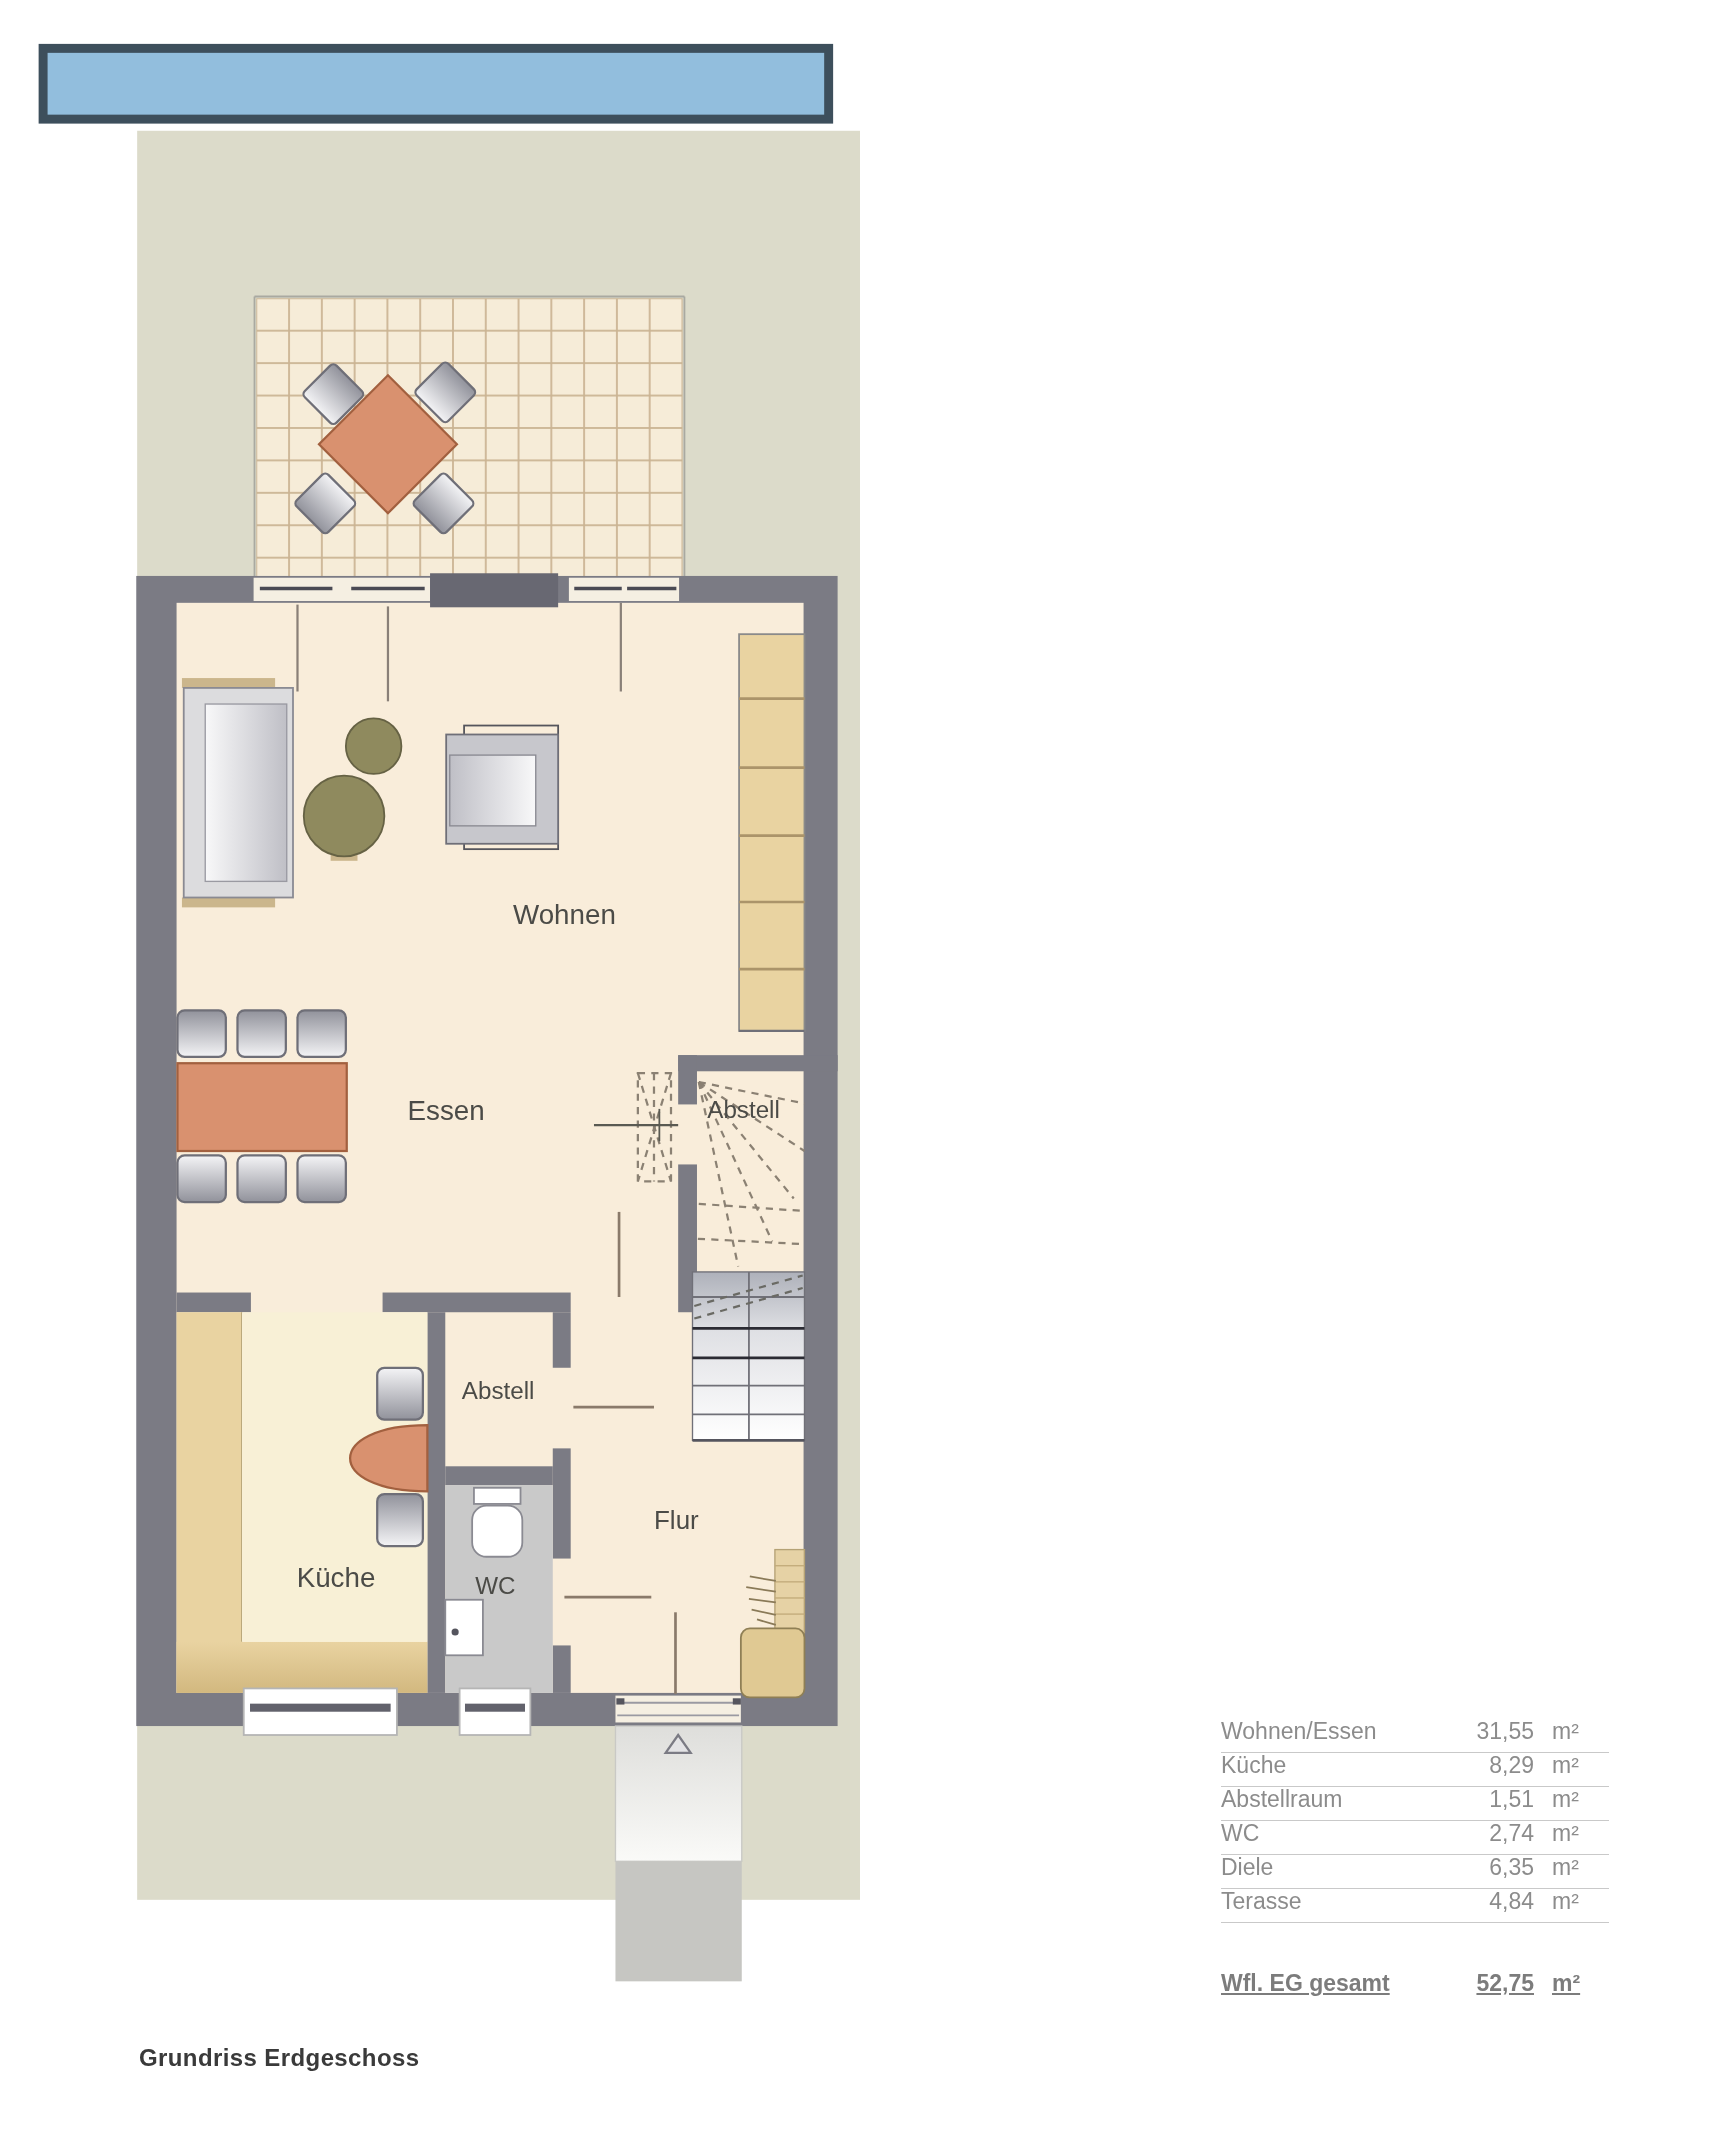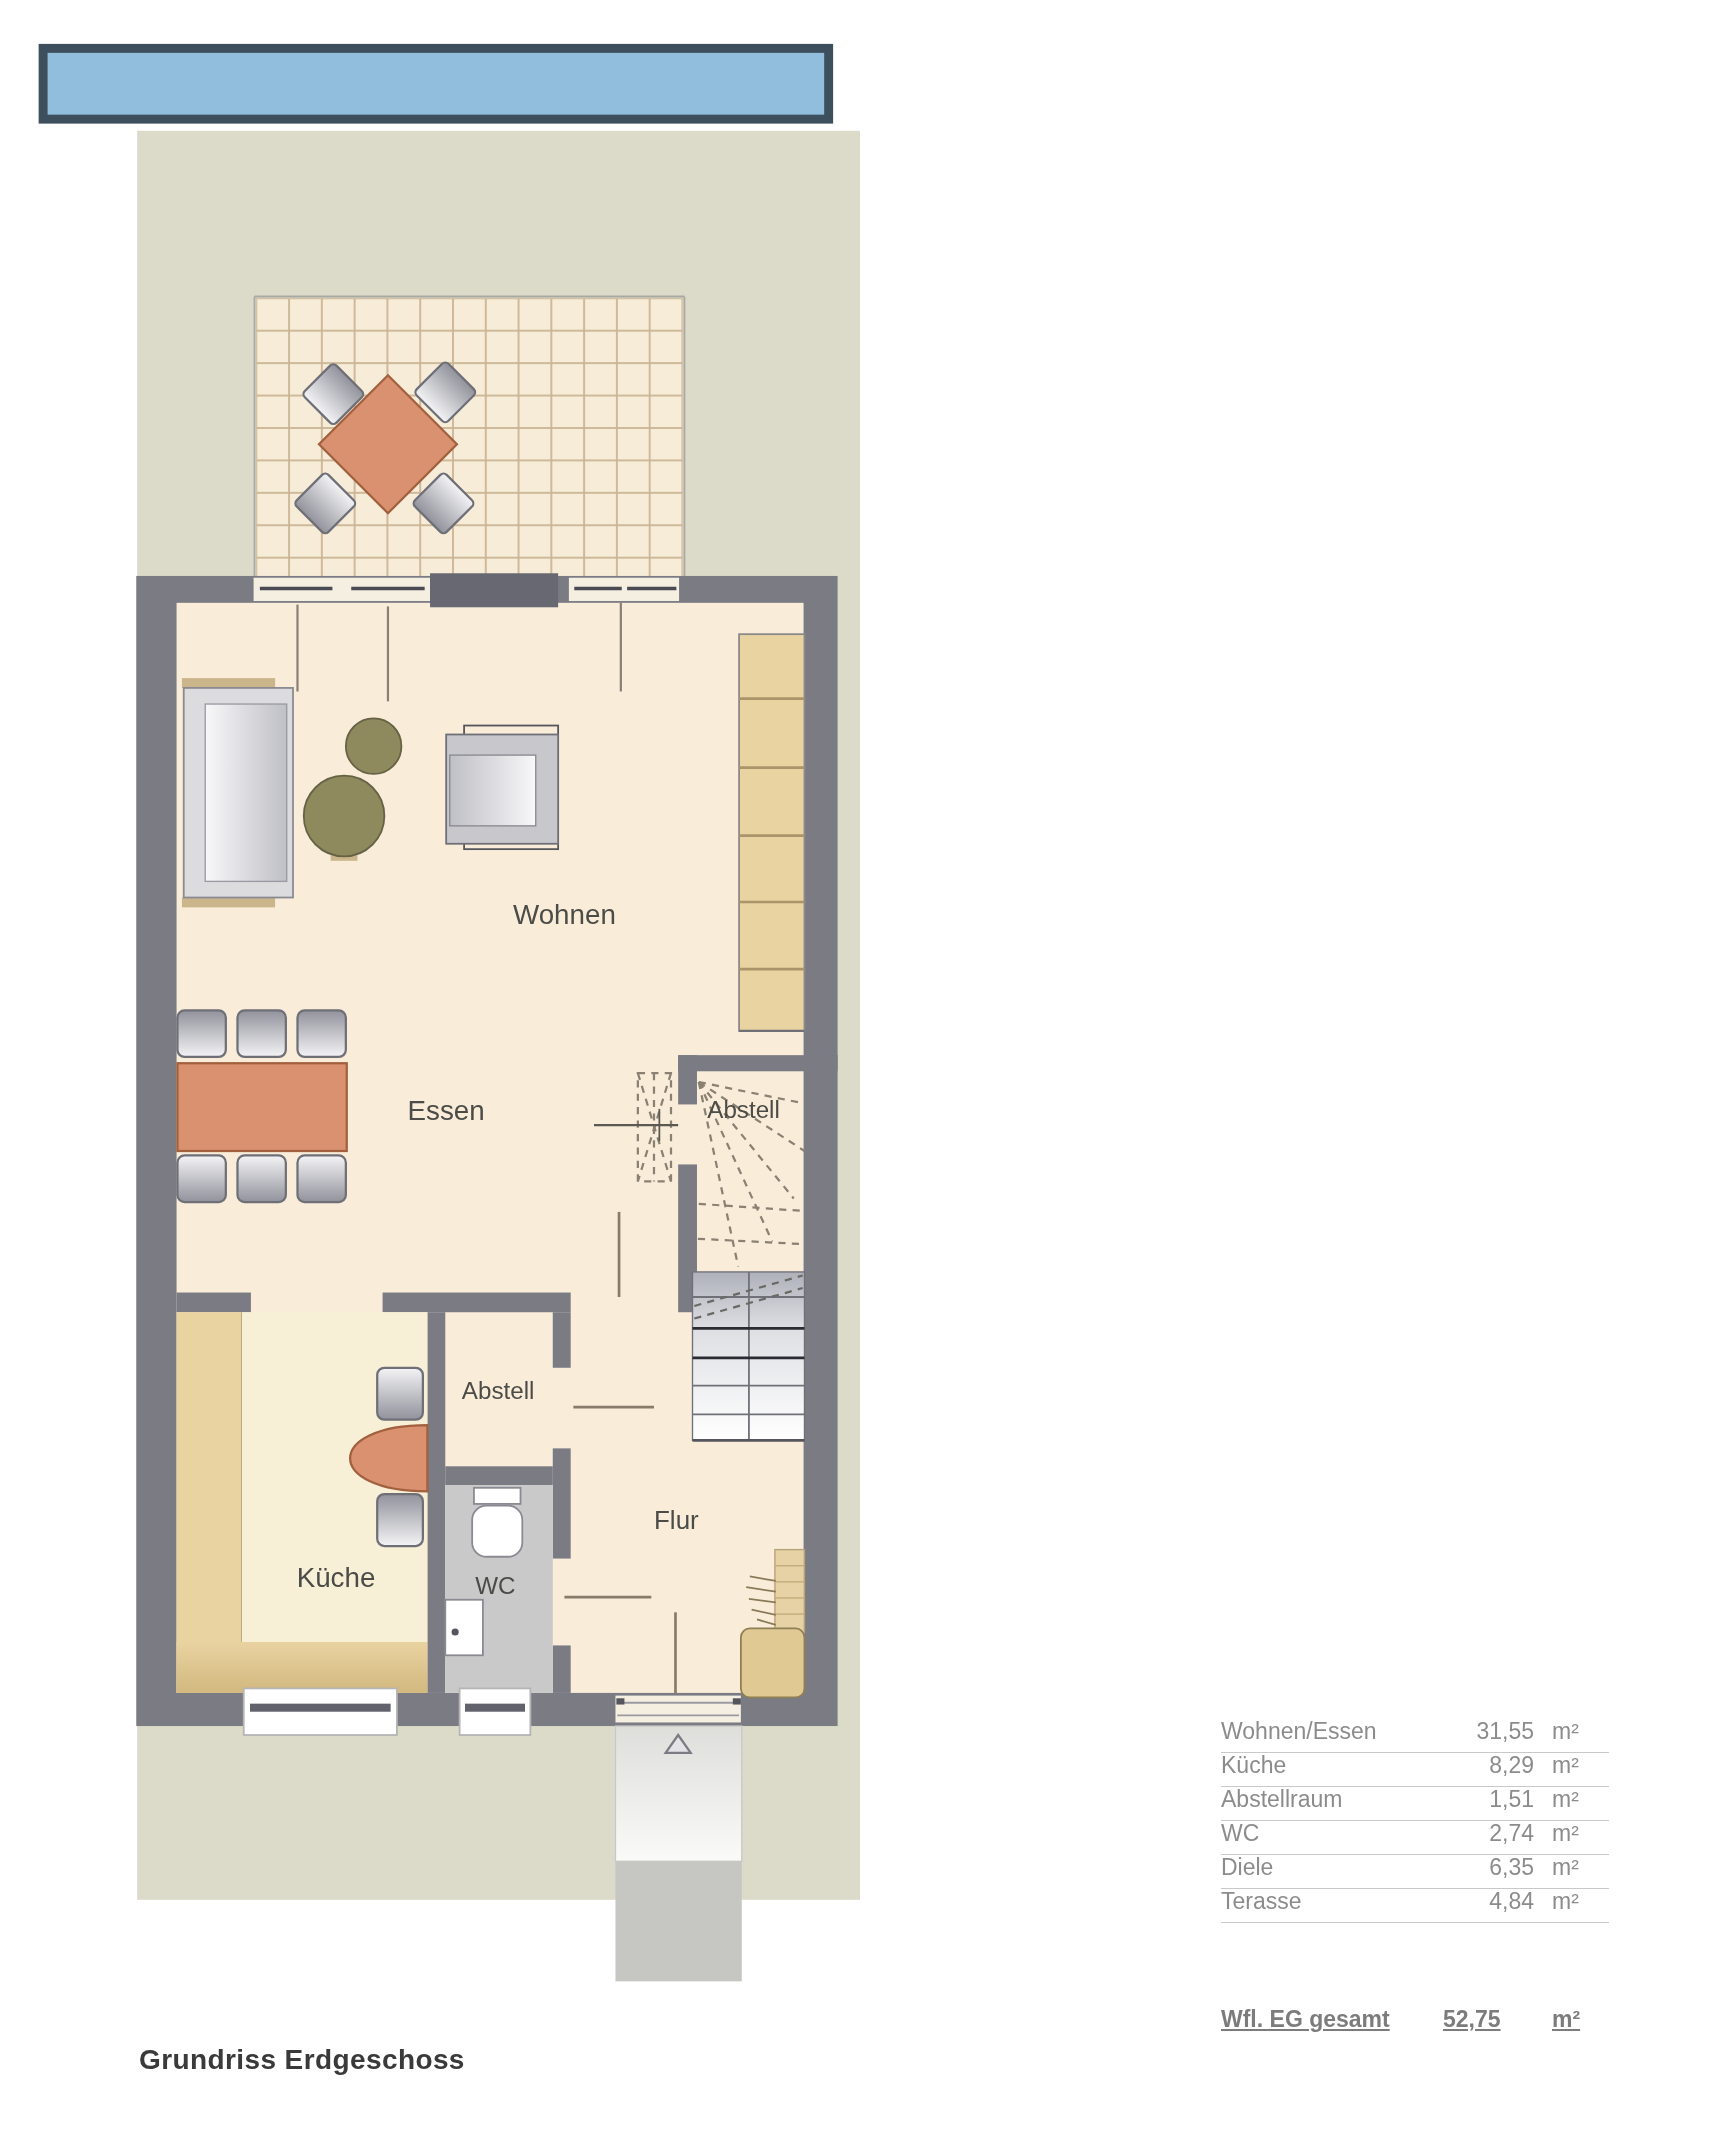--- a/index.html
+++ b/index.html
@@ -16,24 +16,24 @@
     display:flex;align-items:flex-end;height:34px;box-sizing:border-box;
     border-bottom:0.9px solid #c9c9c9;font-size:23px;color:#8c8c8c;padding-bottom:7px;
   }
   .legend-row .lbl{flex:0 0 auto;width:222px;white-space:nowrap;overflow:hidden;}
   .legend-row .val{flex:0 0 auto;width:91px;text-align:right;}
   .legend-row .unit{flex:0 0 auto;width:74px;text-align:left;padding-left:18px;box-sizing:border-box;}
   .legend-total{
     display:flex;margin-top:47px;font-size:23px;font-weight:bold;color:#7c7c7c;align-items:flex-end;text-decoration:underline;
   }
   .legend-total .lbl{flex:0 0 auto;width:222px;}
-  .legend-total .val{flex:0 0 auto;width:91px;margin-top:36px;}
+  .legend-total .val{flex:0 0 auto;width:91px;text-align:right;}
   .legend-total .unit{flex:0 0 auto;width:74px;text-align:left;padding-left:18px;box-sizing:border-box;}
   .footer-title{
-    position:absolute;left:139px;top:2044px;font-size:28px;font-weight:bold;color:#3a3a3a;
+    position:absolute;left:139px;top:2044px;font-size:24px;font-weight:bold;color:#3a3a3a;
     letter-spacing:0.4px;
   }
 </style>
 </head>
 <body>
 
 <svg id="plan-svg" width="1720" height="2156" viewBox="0 0 1920 2407" xmlns="http://www.w3.org/2000/svg">
   <defs>
     <pattern id="tiles" x="286" y="333" width="36.6" height="36.2" patternUnits="userSpaceOnUse">
       <rect width="36.6" height="36.2" fill="#f6ecd8" stroke="#cbb493" stroke-width="2"></rect>

